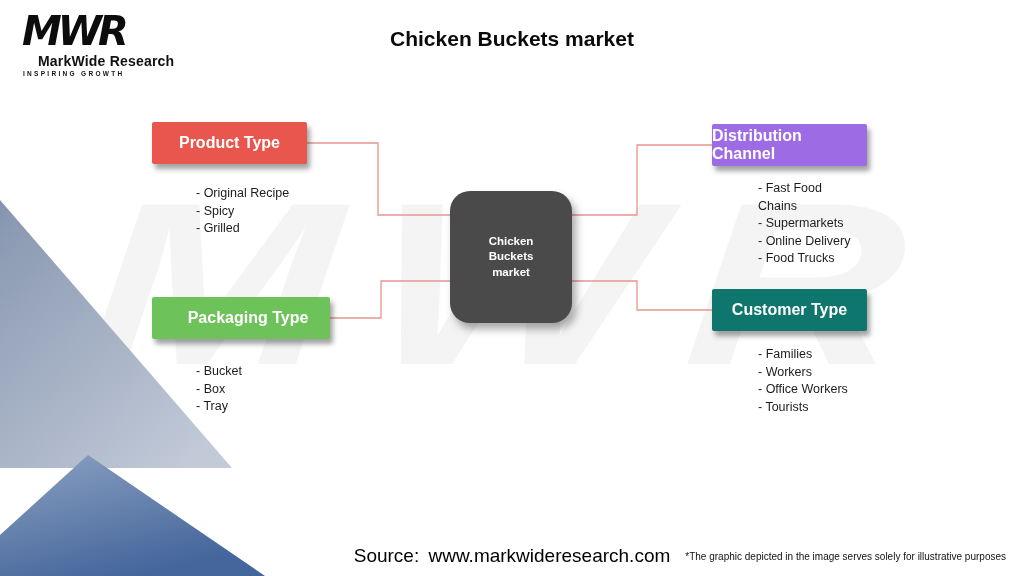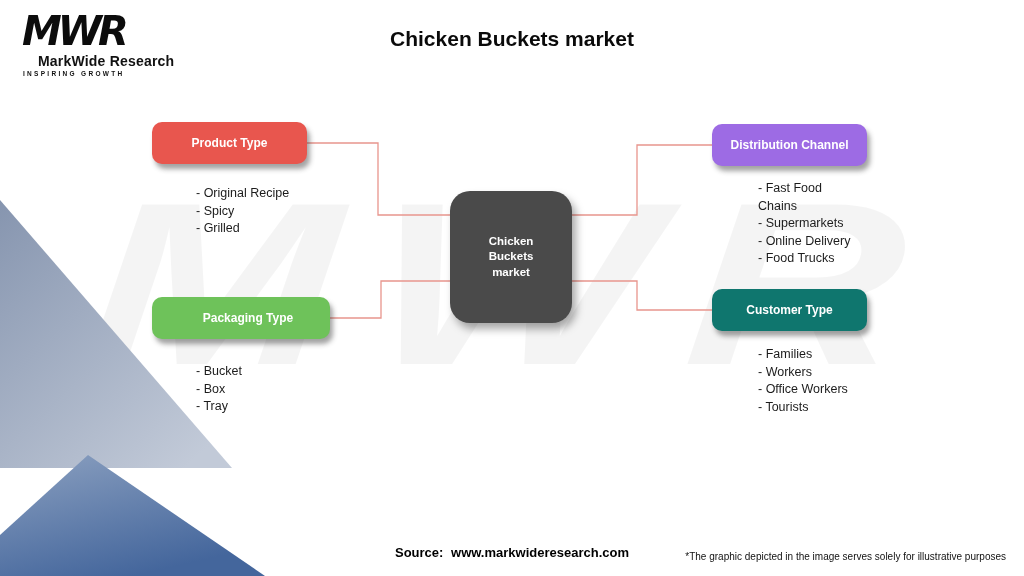--- a/index.html
+++ b/index.html
@@ -44,23 +44,23 @@
   }
 
   
   .category { position: absolute; z-index: 2; }
   .cat-0 { left: 152px; top: 122px; width: 165px; }
   .cat-1 { left: 712px; top: 124px; width: 165px; }
   .cat-2 { left: 152px; top: 297px; width: 175px; }
   .cat-3 { left: 712px; top: 289px; width: 165px; }
 
   .cat-header {
-    height: 42px; border-radius: 10px;
+    height: 42px; border-radius: 2px;
     display: flex; align-items: center; justify-content: center;
-    color: #ffffff; font-weight: bold; font-size: 12px;
+    color: #ffffff; font-weight: bold; font-size: 16px;
     box-shadow: 3px 5px 5px rgba(50,50,50,0.45);
     background: #999;
   }
   .cat-0 .cat-header { width: 155px; }
   .cat-1 .cat-header { width: 155px; }
   .cat-2 .cat-header { width: 164px; }
   .cat-3 .cat-header { width: 155px; }
 
   .cat-items { margin: 14px; padding: 0; list-style: none; font-size: 12.5px; color: #1c1c1c; }
   .cat-0 .cat-items { margin-top: 21px; padding-left: 30px; }
@@ -77,21 +77,21 @@
     display: flex; align-items: center; justify-content: center;
     text-align: center; color: #fff; font-weight: bold; font-size: 11.5px;
     line-height: 1.35; padding: 0 20px; box-sizing: border-box;
     box-shadow: 4px 6px 8px rgba(0,0,0,0.35);
     background: #4a4a4a; z-index: 2;
   }
 
   
   .footer-source {
     position: absolute; left: 0; top: 545px; width: 100%;
-    text-align: center; font-size: 13px; font-weight: bold; color: #000;
+    text-align: center; font-size: 19px; font-weight: normal; color: #000;
     z-index: 2;
   }
   .footer-source .src-url { margin-left: 4px; }
   .disclaimer {
     position: absolute; right: 18px; top: 551px;
     font-size: 10px; color: #111; z-index: 2;
   }
 </style>
 </head>
 <body>

